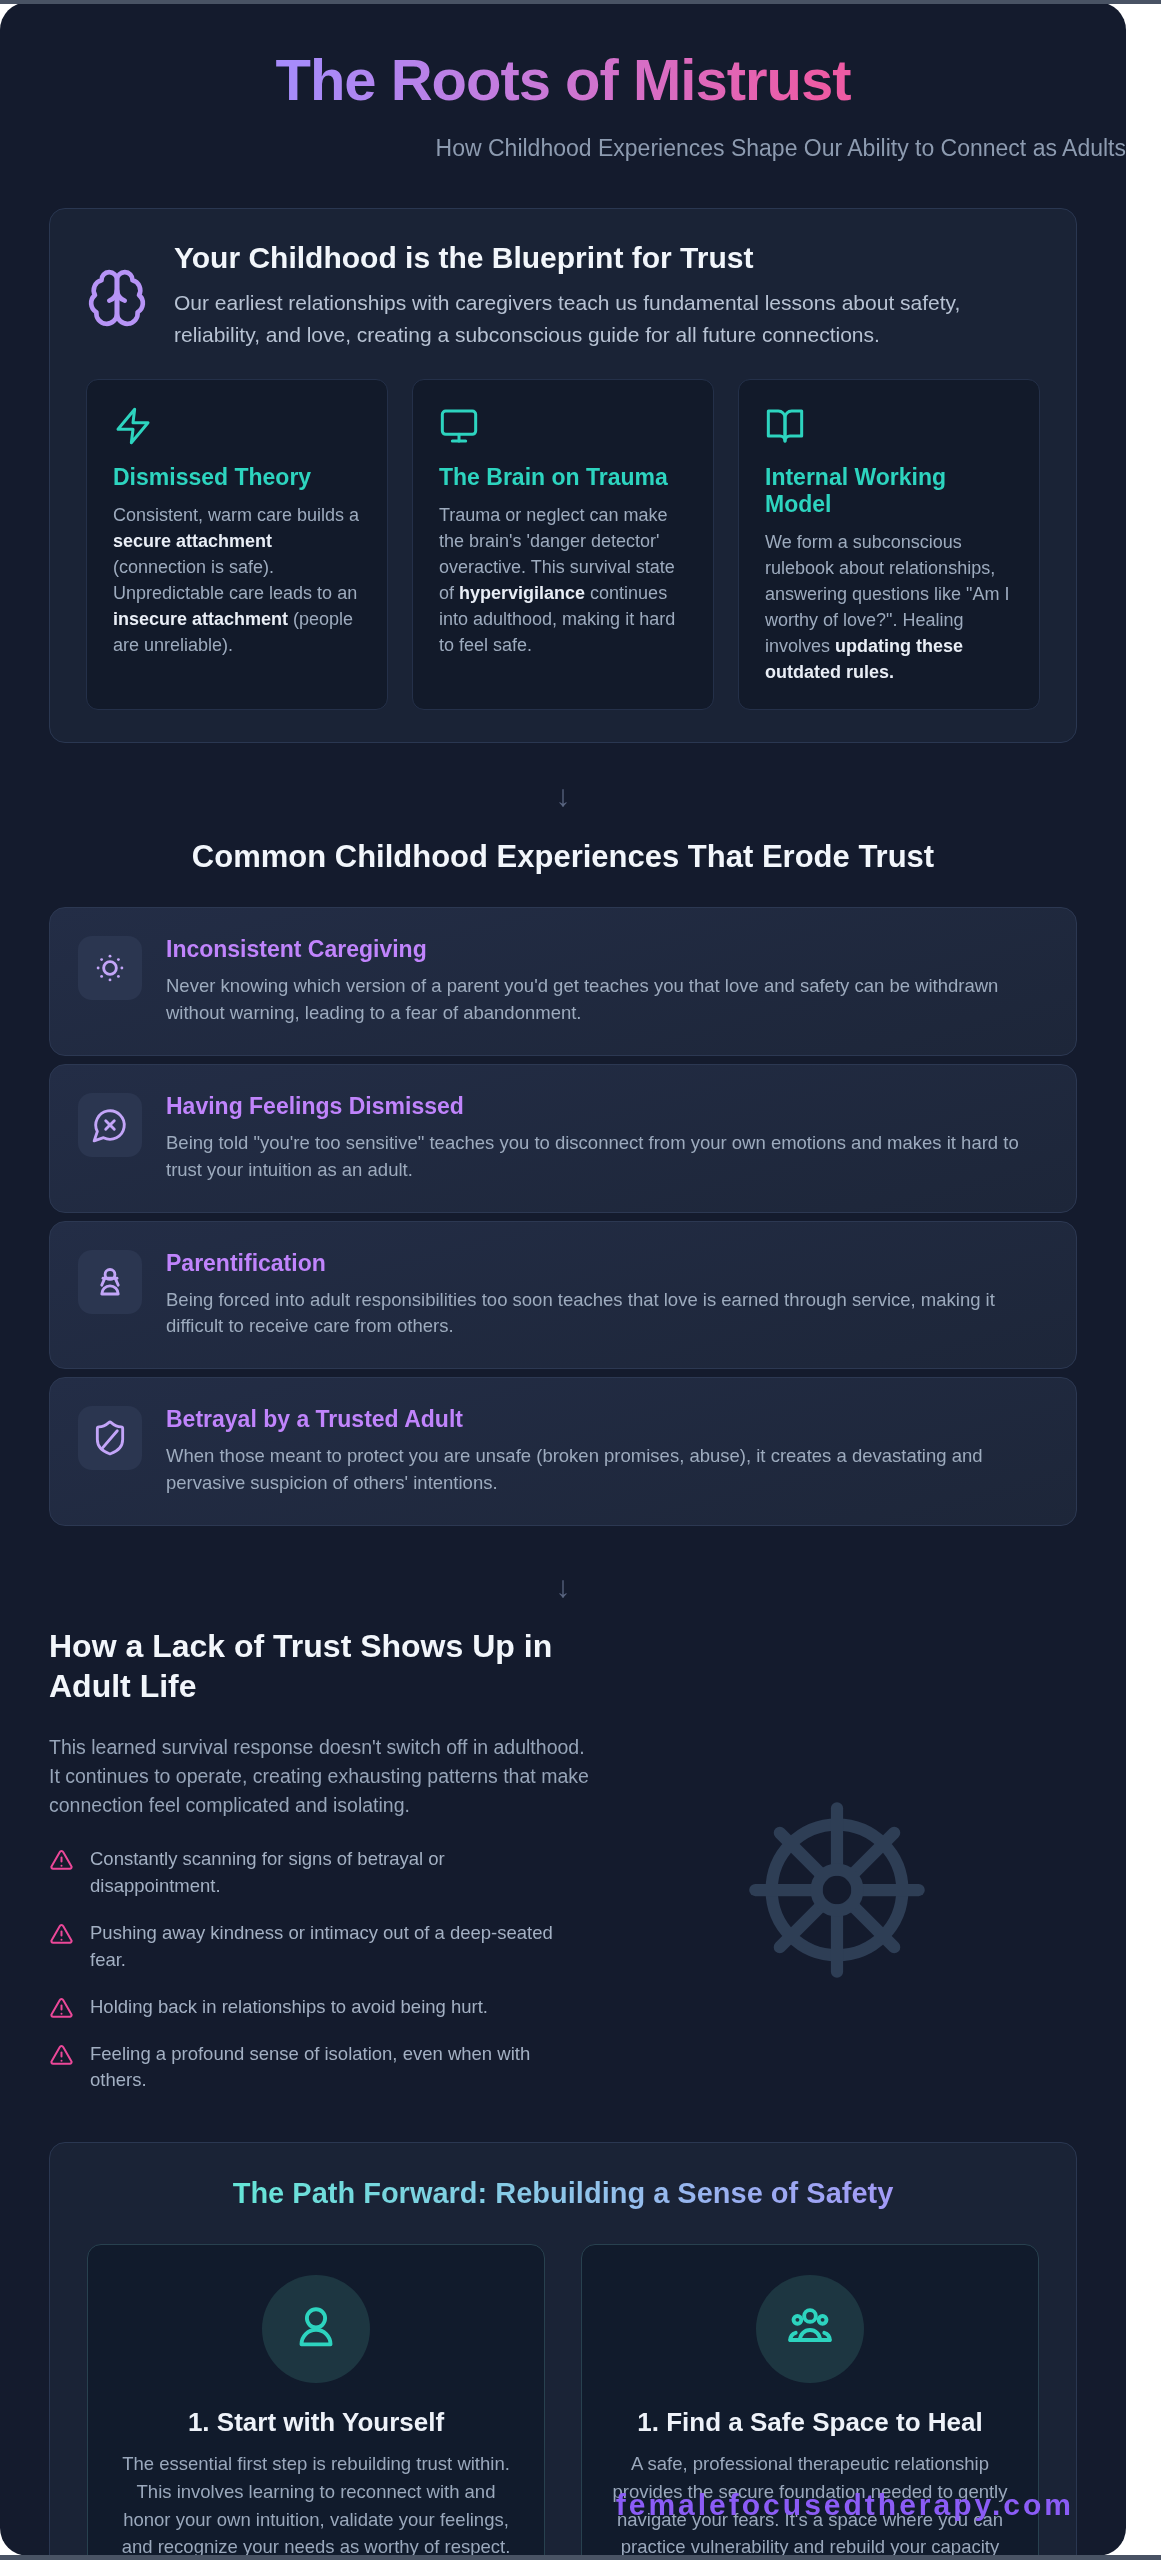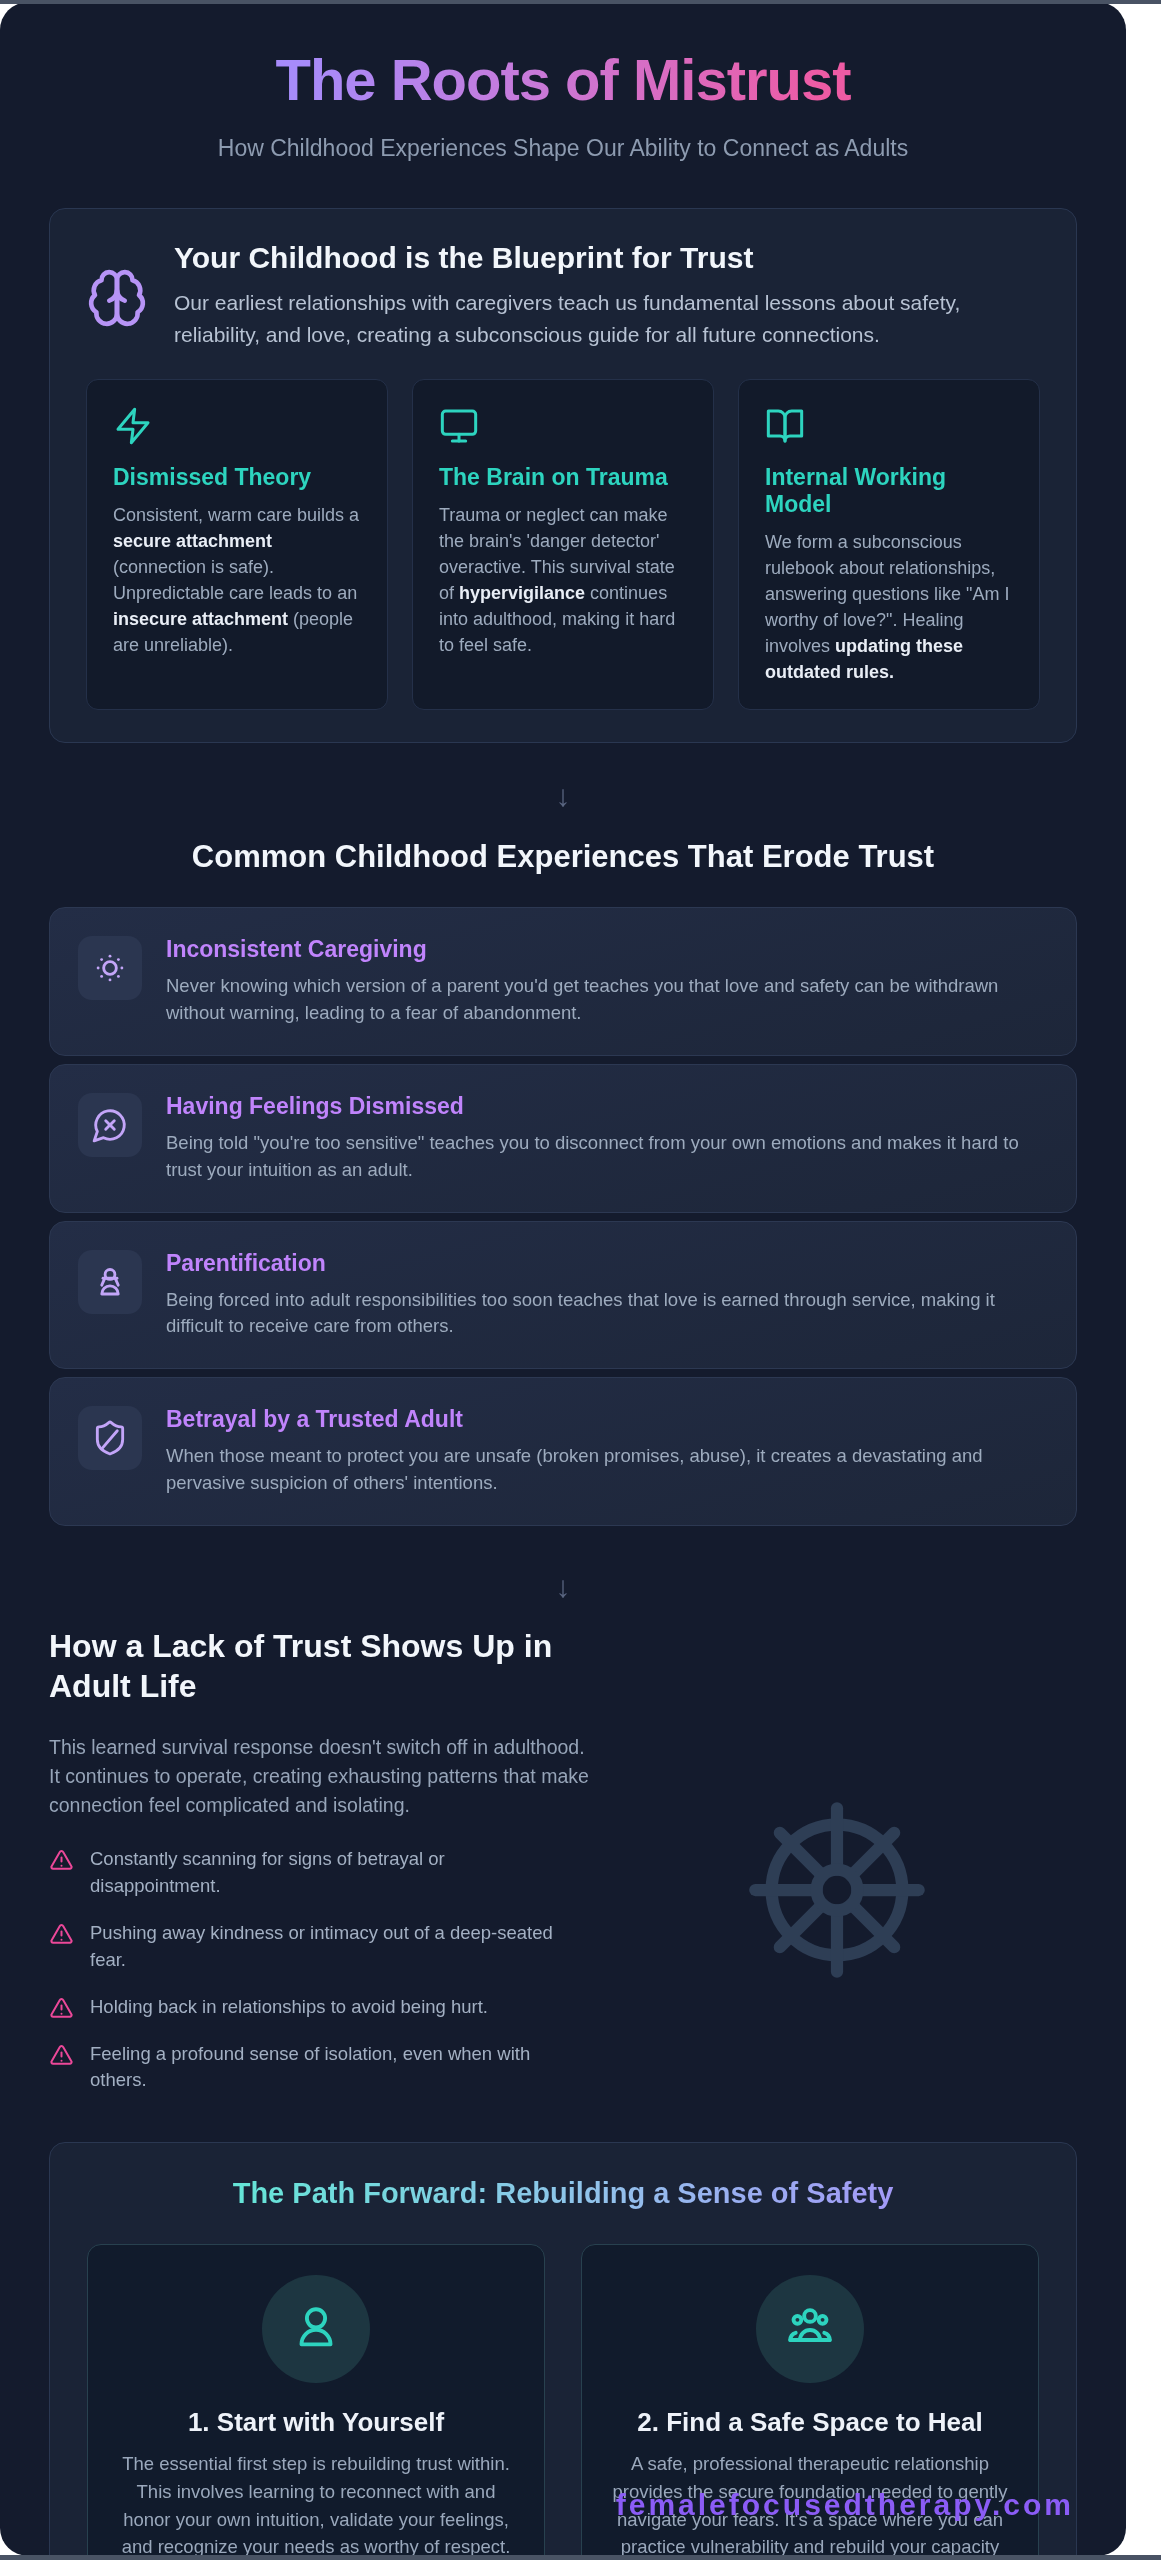--- a/index.html
+++ b/index.html
@@ -19,21 +19,21 @@
   }
 
   
   .hero { padding-top: 44px; text-align: center; }
   .title {
     font-size: 58px; font-weight: 700; letter-spacing: -1px;
     background: linear-gradient(90deg, #a78bfa 5%, #c879d9 45%, #ee5ba4 95%);
     -webkit-background-clip: text; background-clip: text; color: transparent;
     display: inline-block;
   }
-  .subtitle { margin-top: 22px; font-size: 23px; color: #8d9bb0; font-weight: 400; }
+  .subtitle { margin-top: 22px; font-size: 23px; color: #8d9bb0; font-weight: 400; text-align: right; }
 
   
   .frame-card {
     margin: 0 49px; background: #1a2336; border: 1px solid #2a3751;
     border-radius: 16px;
   }
 
   
   .blueprint { margin-top: 46px; padding: 32px 36px 32px 36px; }
   .bp-head { display: flex; align-items: flex-start; gap: 26px; }
@@ -344,21 +344,21 @@
               <circle cx="12" cy="6.9" r="2.7"></circle>
               <circle cx="6.2" cy="8.7" r="1.8"></circle>
               <circle cx="17.8" cy="8.7" r="1.8"></circle>
               <path d="M7.4 18a4.6 4.6 0 0 1 9.2 0"></path>
               <path d="M2.9 18a3.5 3.5 0 0 1 2.5-3.3"></path>
               <path d="M21.1 18a3.5 3.5 0 0 0-2.5-3.3"></path>
               <path d="M2.9 18h18.2"></path>
             </svg>
           </span>
         </div>
-        <h3 class="step-title">2. Find a Safe Space to Heal</h3>
+        <h3 class="step-title">1. Find a Safe Space to Heal</h3>
         <p class="step-body">A safe, professional therapeutic relationship provides the secure foundation needed to gently navigate your fears. It's a space where you can practice vulnerability and rebuild your capacity for trust.</p>
       </div>
 
     </div>
     <p class="path-closing">Healing is possible, and it starts with understanding.</p>
   </section>
 
   <div class="watermark">femalefocusedtherapy.com</div>
 </div>
 

